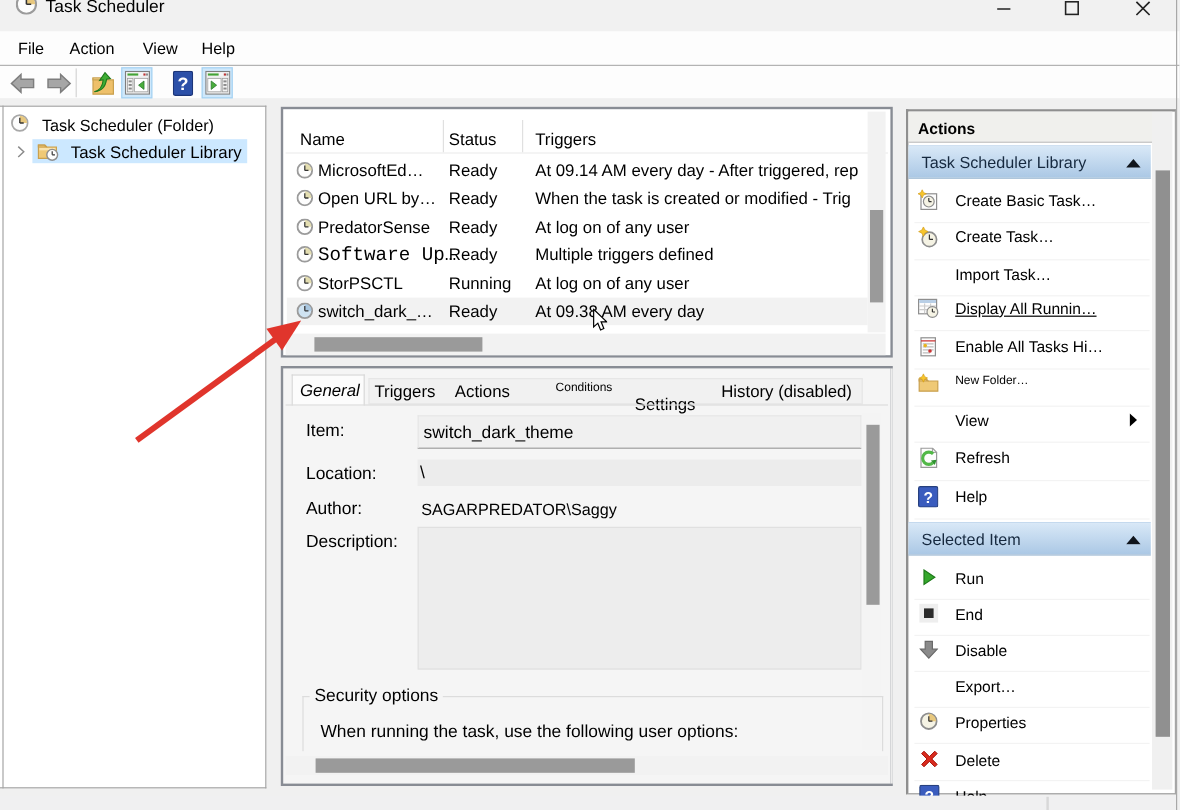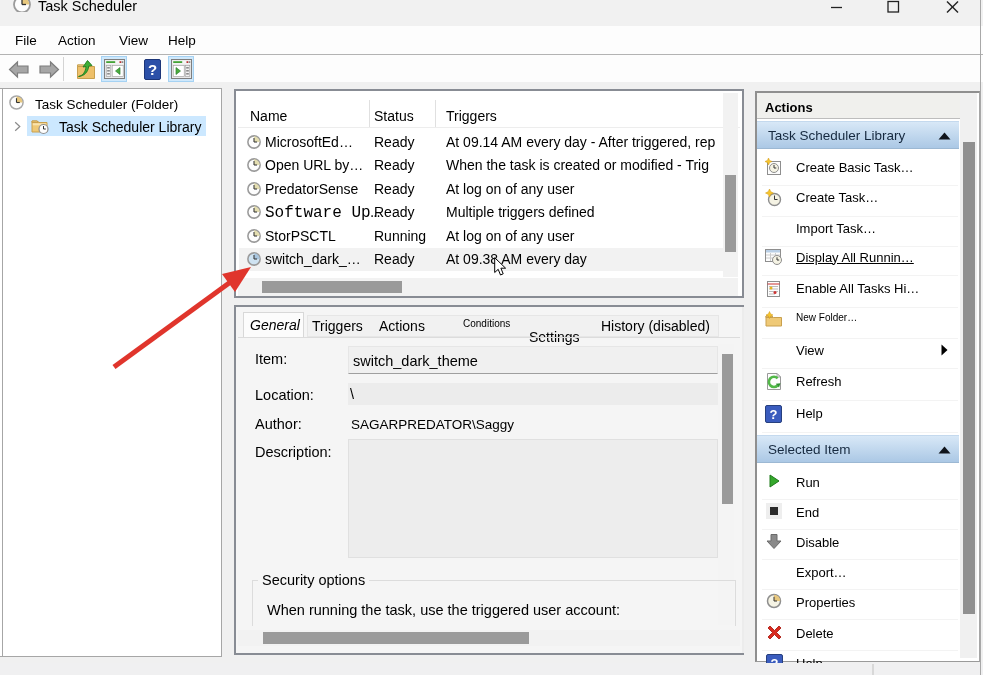--- a/index.html
+++ b/index.html
@@ -204,21 +204,21 @@
 <div class="abs" style="left:255px;top:444px;font-size:14.5px;">Description:</div>
 <div class="abs" style="left:348px;top:439px;width:370px;height:119px;background:#ededed;border:1px solid #e0e0e0;"></div>
 
 <div class="abs" style="left:742px;top:307px;width:2px;height:346px;background:#ececec;"></div>
 
 <div class="abs" style="left:718px;top:344px;width:16px;height:281px;background:#f4f4f4;"></div>
 <div class="abs" style="left:722px;top:354px;width:11px;height:150px;background:#9a9a9a;"></div>
 
 <div class="abs" style="left:252px;top:580px;width:484px;height:46px;border:1px solid #dcdcdc;border-bottom:none;"></div>
 <div class="abs" style="left:258px;top:572px;background:#f5f5f5;padding:0 4px;font-size:14.5px;">Security options</div>
-<div class="abs" style="left:267px;top:602px;font-size:14.5px;">When running the task, use the triggered user account:</div>
+<div class="abs" style="left:267px;top:602px;font-size:14.5px;">When running the task, use the following user options:</div>
 
 <div class="abs" style="left:238px;top:630px;width:502px;height:16px;background:#f2f2f2;"></div>
 <div class="abs" style="left:263px;top:632px;width:266px;height:12px;background:#9a9a9a;"></div>
 
 <div class="abs" style="left:755px;top:91px;width:225px;height:571px;background:#fff;border:1px solid #a6a6a6;border-top:2px solid #8f8f8f;border-left:2px solid #8f8f8f;border-bottom:1.5px solid #9a9a9a;"></div>
 <div class="abs" style="left:757px;top:93px;width:203px;height:25px;background:#f0f0ed;"></div>
 <div class="abs" style="left:765px;top:100px;font-size:13px;font-weight:bold;">Actions</div>
 <div class="abs" style="left:757px;top:118px;width:203px;height:1px;background:#bdbdbd;"></div>
 
 <div class="abs" style="left:757px;top:121px;width:202px;height:28px;background:linear-gradient(#d8e8f7,#abc8e5);border-top:1px solid #c4d9ee;border-bottom:1px solid #9cb8d3;"></div>

